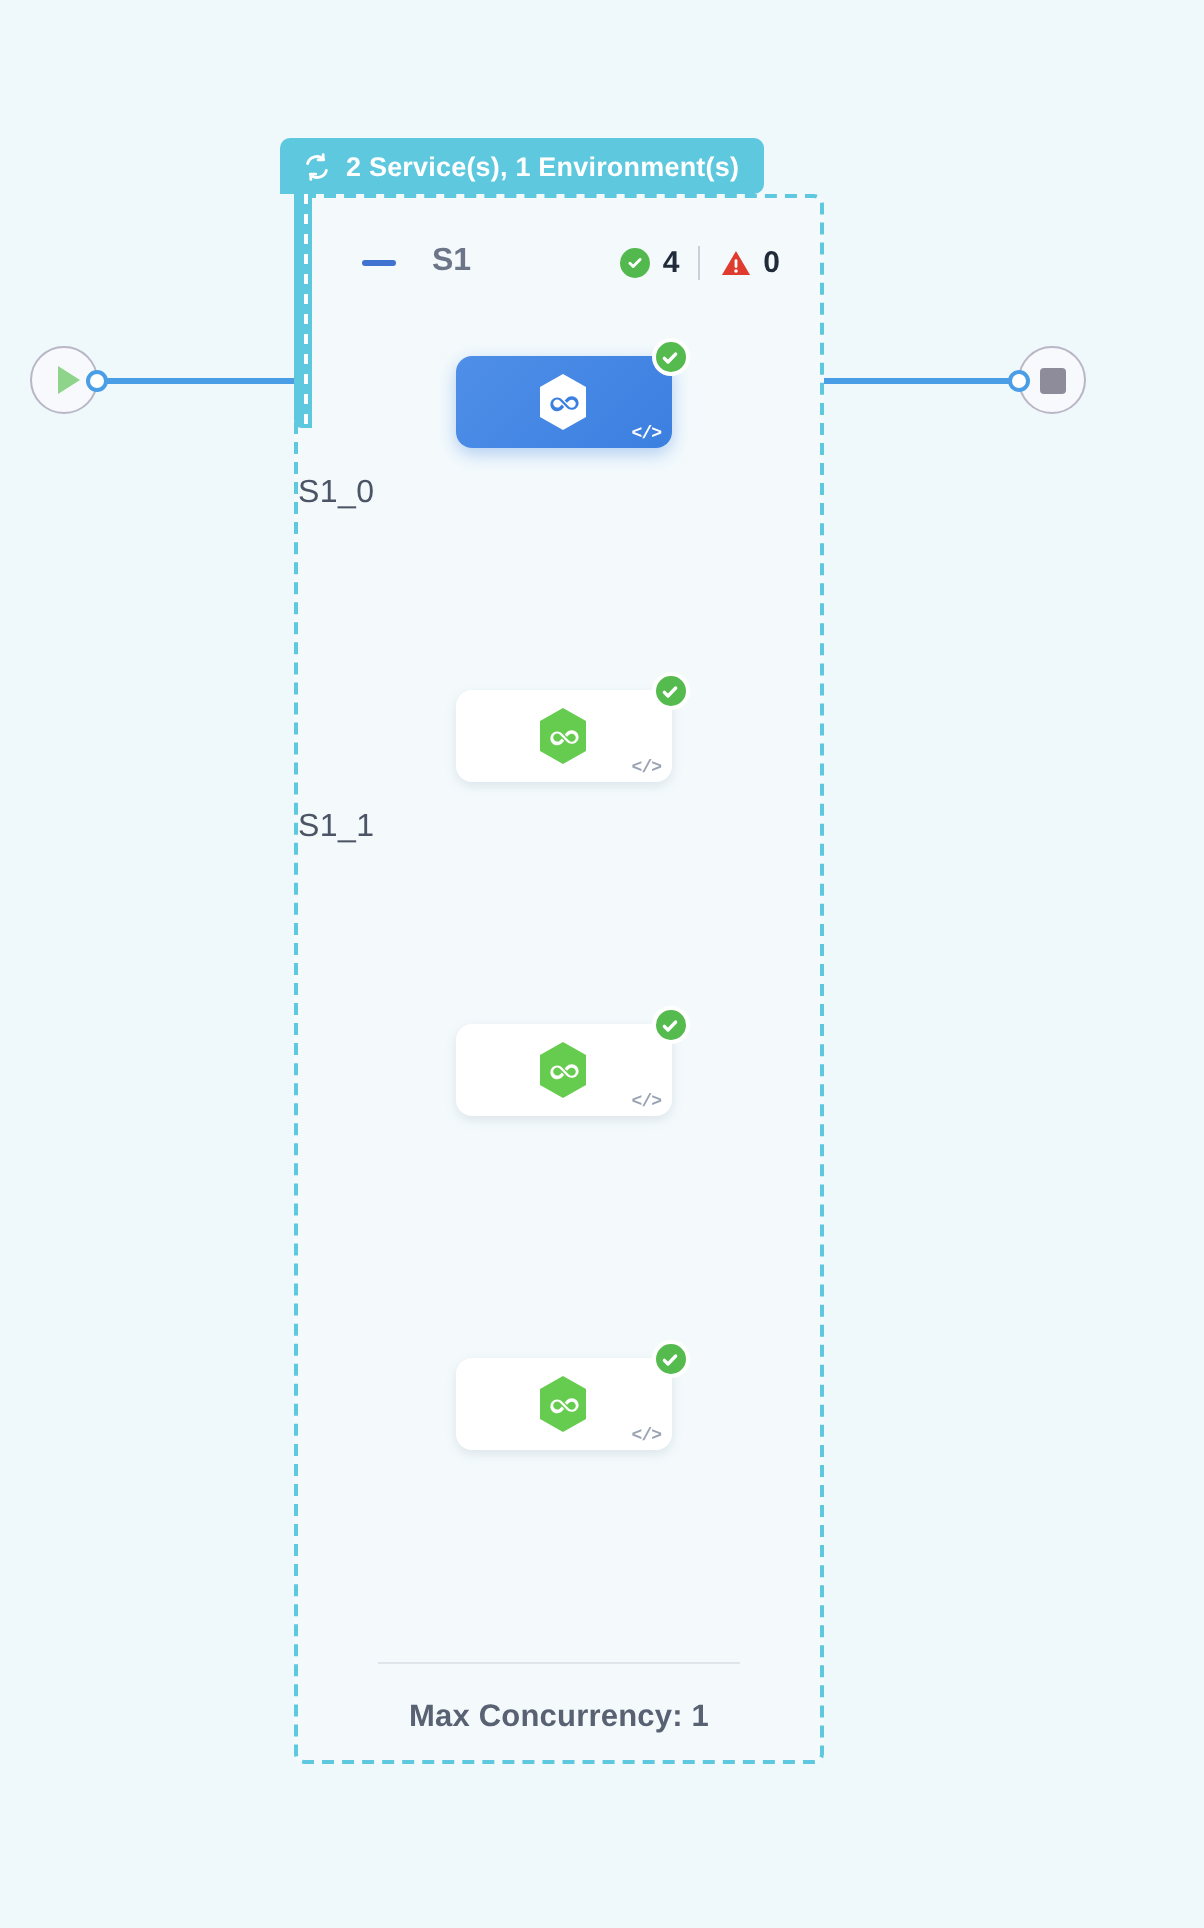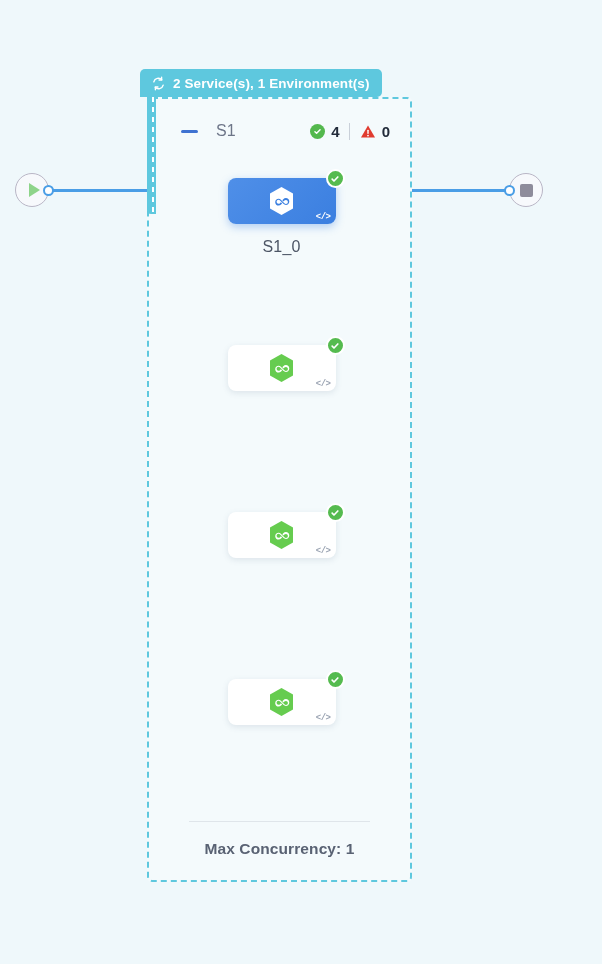--- a/index.html
+++ b/index.html
@@ -145,21 +145,21 @@
   .collapse-icon {
     width: 17px; height: 3px;
     background: #3f72d1;
     border-radius: 2px;
     flex: 0 0 auto;
   }
   .svc-name {
     margin-left: 18px;
     font-size: 16px;
     color: #6d7588;
-    font-weight: 400;
+    font-weight: 700;
   }
   .svc-stats {
     margin-left: auto;
     display: flex;
     align-items: center;
     gap: 0;
     font-size: 15px;
     color: #222b3a;
     font-weight: 600;
   }
@@ -219,32 +219,31 @@
     font-size: 9px;
     font-weight: 700;
     color: #9aa3b2;
     font-family: "Liberation Mono", monospace;
     letter-spacing: -.5px;
   }
   .card.selected .code-icon { color: #ffffff; }
 
   .node-label {
     margin-top: 14px;
-    text-align: center;
     font-size: 16px;
     color: #4c5565;
     letter-spacing: .2px;
   }
 
   
   .group-footer {
     position: absolute;
     left: 40px;
     right: 40px;
-    bottom: 22px;
+    bottom: 12px;
     margin-top: 36px;
   }
   .footer-divider {
     height: 1px;
     background: #dfe5ea;
     margin-bottom: 18px;
   }
   .footer-text {
     text-align: center;
     font-size: 15.5px;
@@ -339,20 +338,21 @@
             <path d="M10.6 19.6c-1.9 0-3.4-1.5-3.4-3.4s1.5-3.4 3.4-3.4c1 0 1.8.4 2.5 1.1l3.3 3.4c.4.4.9.6 1.5.6 1.1 0 2-.9 2-2s-.9-2-2-2c-.6 0-1.1.2-1.5.6l-.9.9-1.2-1.2 1-1c.7-.7 1.6-1.1 2.6-1.1 1.9 0 3.4 1.5 3.4 3.4s-1.5 3.4-3.4 3.4c-1 0-1.9-.4-2.6-1.1L12 14.4c-.4-.4-.9-.6-1.4-.6-1.1 0-2 .9-2 2s.9 2 2 2c.5 0 1-.2 1.4-.6l.9-.9 1.2 1.2-1 1c-.6.7-1.5 1.1-2.5 1.1z" fill="#ffffff"></path>
           </svg>
         </span>
         <span class="card-badge">
           <svg width="10" height="10" viewBox="0 0 12 12">
             <path d="M2.6 6.2L4.8 8.4L9.4 3.6" fill="none" stroke="#ffffff" stroke-width="2" stroke-linecap="round" stroke-linejoin="round"></path>
           </svg>
         </span>
         <span class="code-icon">&lt;/&gt;</span>
       </div>
+      <div class="node-label">S1_1</div>
     </div>
 
     <div class="node node-2">
       <div class="card">
         <span class="hex">
           <svg width="27" height="30" viewBox="0 0 27 30">
             <path d="M13.5 1L25 7.5v15L13.5 29L2 22.5v-15z" fill="#66cc4f"></path>
             <path d="M10.6 19.6c-1.9 0-3.4-1.5-3.4-3.4s1.5-3.4 3.4-3.4c1 0 1.8.4 2.5 1.1l3.3 3.4c.4.4.9.6 1.5.6 1.1 0 2-.9 2-2s-.9-2-2-2c-.6 0-1.1.2-1.5.6l-.9.9-1.2-1.2 1-1c.7-.7 1.6-1.1 2.6-1.1 1.9 0 3.4 1.5 3.4 3.4s-1.5 3.4-3.4 3.4c-1 0-1.9-.4-2.6-1.1L12 14.4c-.4-.4-.9-.6-1.4-.6-1.1 0-2 .9-2 2s.9 2 2 2c.5 0 1-.2 1.4-.6l.9-.9 1.2 1.2-1 1c-.6.7-1.5 1.1-2.5 1.1z" fill="#ffffff"></path>
           </svg>
         </span>

